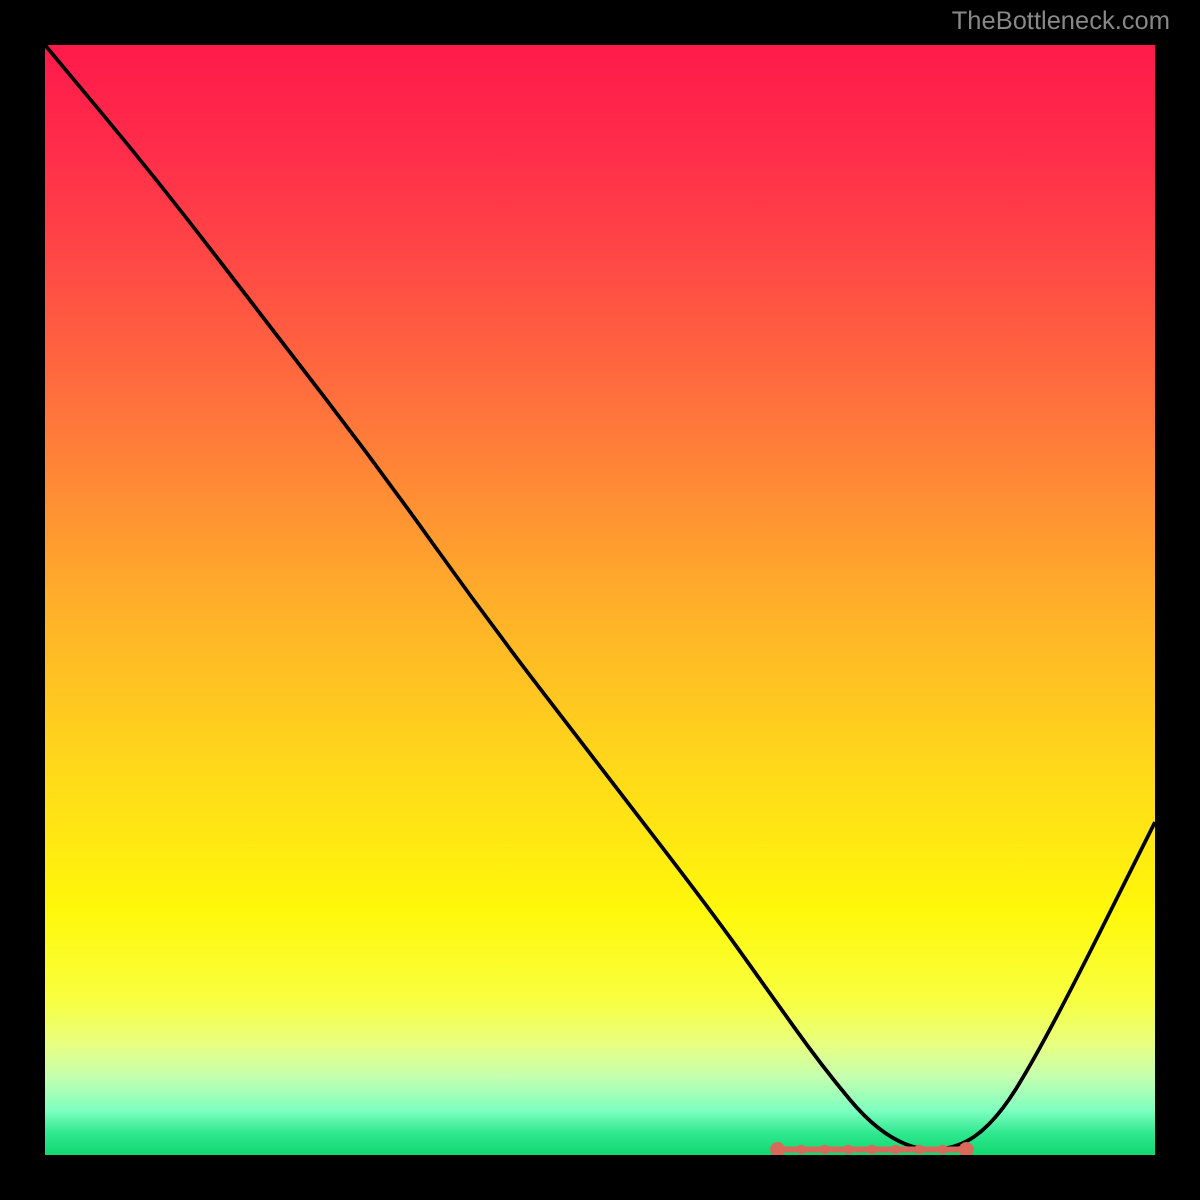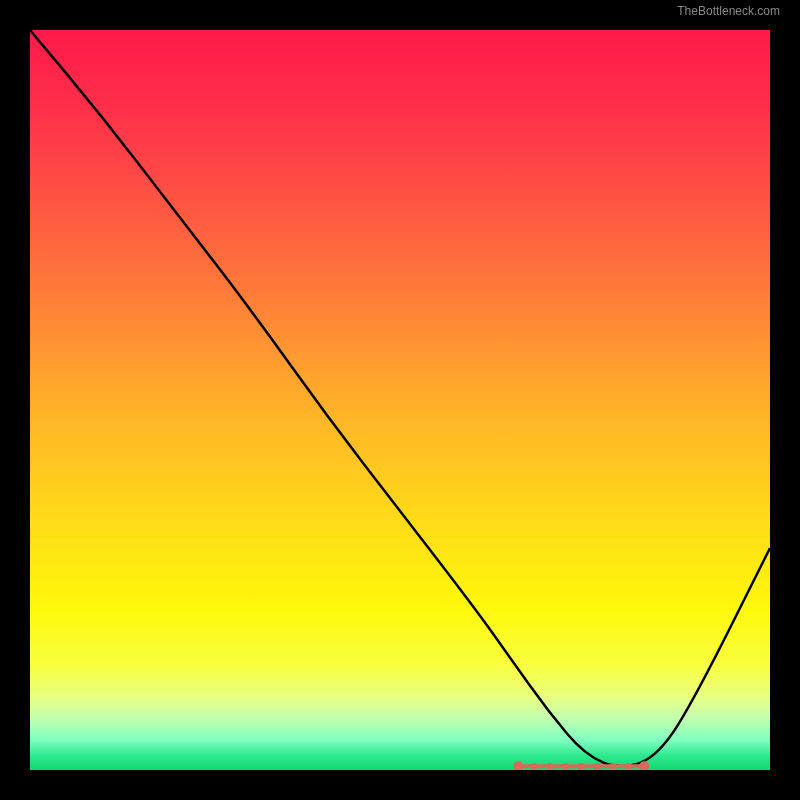--- a/index.html
+++ b/index.html
@@ -8,21 +8,21 @@
     height: 800px;
     background: #000;
     position: relative;
     font-family: Arial, sans-serif;
   }
   .watermark {
     position: absolute;
     top: 4px;
     right: 20px;
     color: #888;
-    font-size: 12px;
+    font-size: 17px;
     font-weight: normal;
     z-index: 10;
   }
   .chart-area {
     position: absolute;
     left: 30px;
     top: 30px;
     width: 740px;
     height: 740px;
     overflow: hidden;

